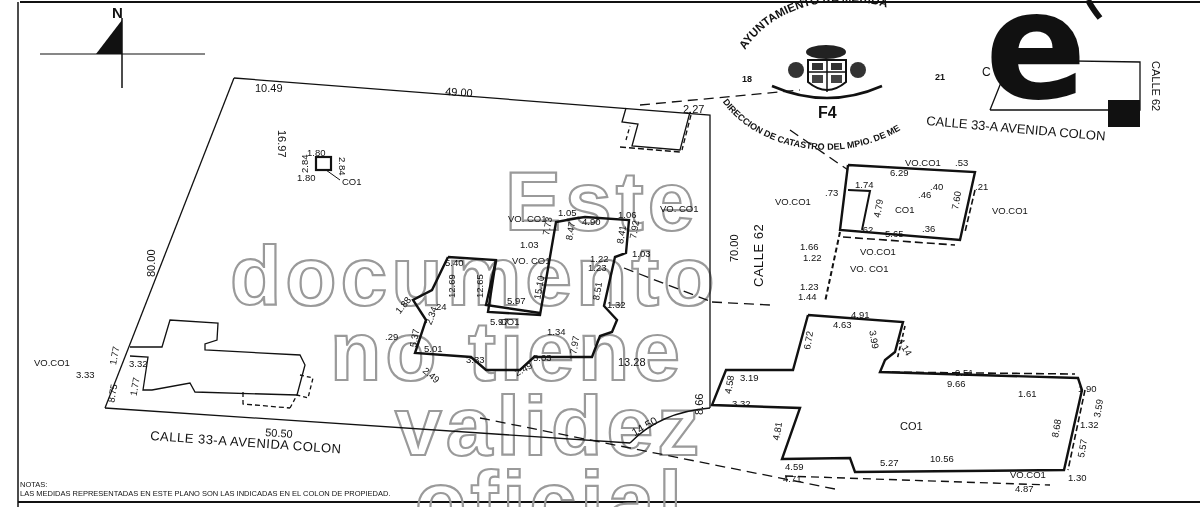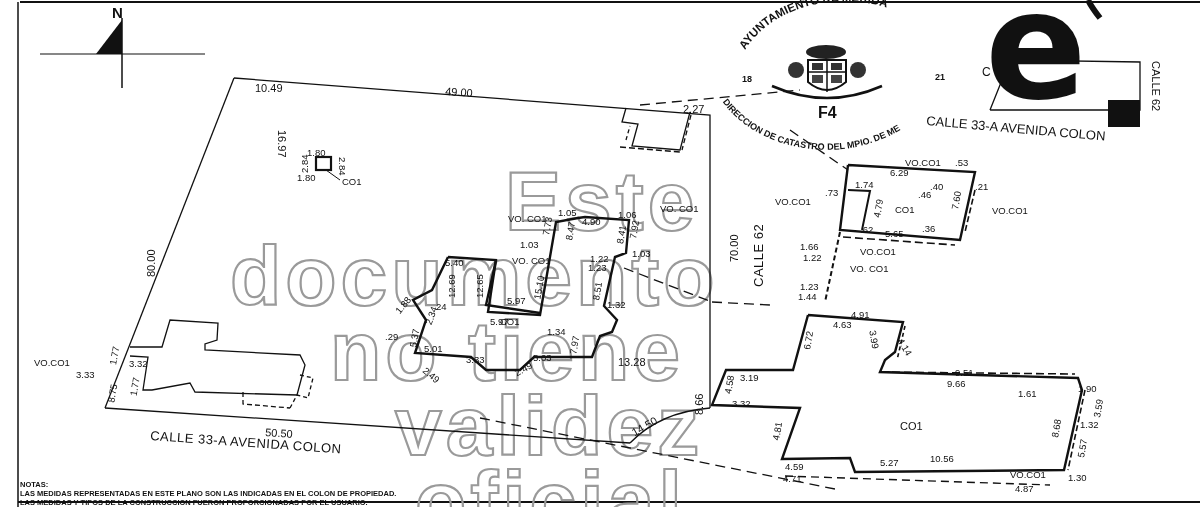--- a/index.html
+++ b/index.html
@@ -3,21 +3,21 @@
   <meta charset="utf-8">
   <style>
     html, body { margin: 0; padding: 0; background: #ffffff; }
     body { width: 1200px; height: 507px; overflow: hidden; position: relative; font-family: "Liberation Sans", "DejaVu Sans", sans-serif; }
     .sheet { position: absolute; left: 0; top: 0; width: 1200px; height: 507px; background: #fff; }
     svg { position: absolute; left: 0; top: 0; }
     .dim { font-family: "Liberation Sans", sans-serif; font-size: 11px; fill: #111; }
     .dim-sm { font-family: "Liberation Sans", sans-serif; font-size: 9.5px; fill: #111; }
     .street { font-family: "Liberation Sans", sans-serif; font-size: 13px; fill: #111; letter-spacing: 0.5px; }
     .wm { font-family: "Liberation Sans", sans-serif; font-weight: bold; font-size: 84px; fill: none; stroke: #9a9a9a; stroke-width: 2.2; letter-spacing: 4px; }
-    .notes { position: absolute; left: 20px; top: 480px; font-family: "Liberation Sans", sans-serif; font-size: 7.5px; font-weight: bold; color: #111; line-height: 9px; }
+    .notes { position: absolute; left: 20px; top: 480px; font-family: "Liberation Sans", sans-serif; font-size: 7.5px; font-weight: normal; color: #111; line-height: 9px; }
     .seal-text { font-family: "Liberation Sans", sans-serif; font-size: 11.5px; font-weight: bold; fill: #111; }
     .seal-sm { font-family: "Liberation Sans", sans-serif; font-size: 9px; font-weight: bold; fill: #111; }
   </style>
 </head>
 <body>
 
 <div class="sheet">
 <svg width="1200" height="507" viewBox="0 0 1200 507">
 
   <g stroke="#111" fill="none">
@@ -249,15 +249,14 @@
 
   <g>
     <path d="M 1088 0 Q 1092 8 1100 18" stroke="#111" stroke-width="6" fill="none"></path>
     <text x="985" y="98" font-size="150" font-weight="bold" font-family="DejaVu Sans, sans-serif" fill="#111">e</text>
   </g>
 </svg>
 
 <div class="notes">
   <div>NOTAS:</div>
   <div>LAS MEDIDAS REPRESENTADAS EN ESTE PLANO SON LAS INDICADAS EN EL COLON DE PROPIEDAD.</div>
-  <div>LAS MEDIDAS Y TIPOS DE LA CONSTRUCCION FUERON PROPORCIONADAS POR EL USUARIO.</div>
 </div>
 </div>
 
 </body></html>

